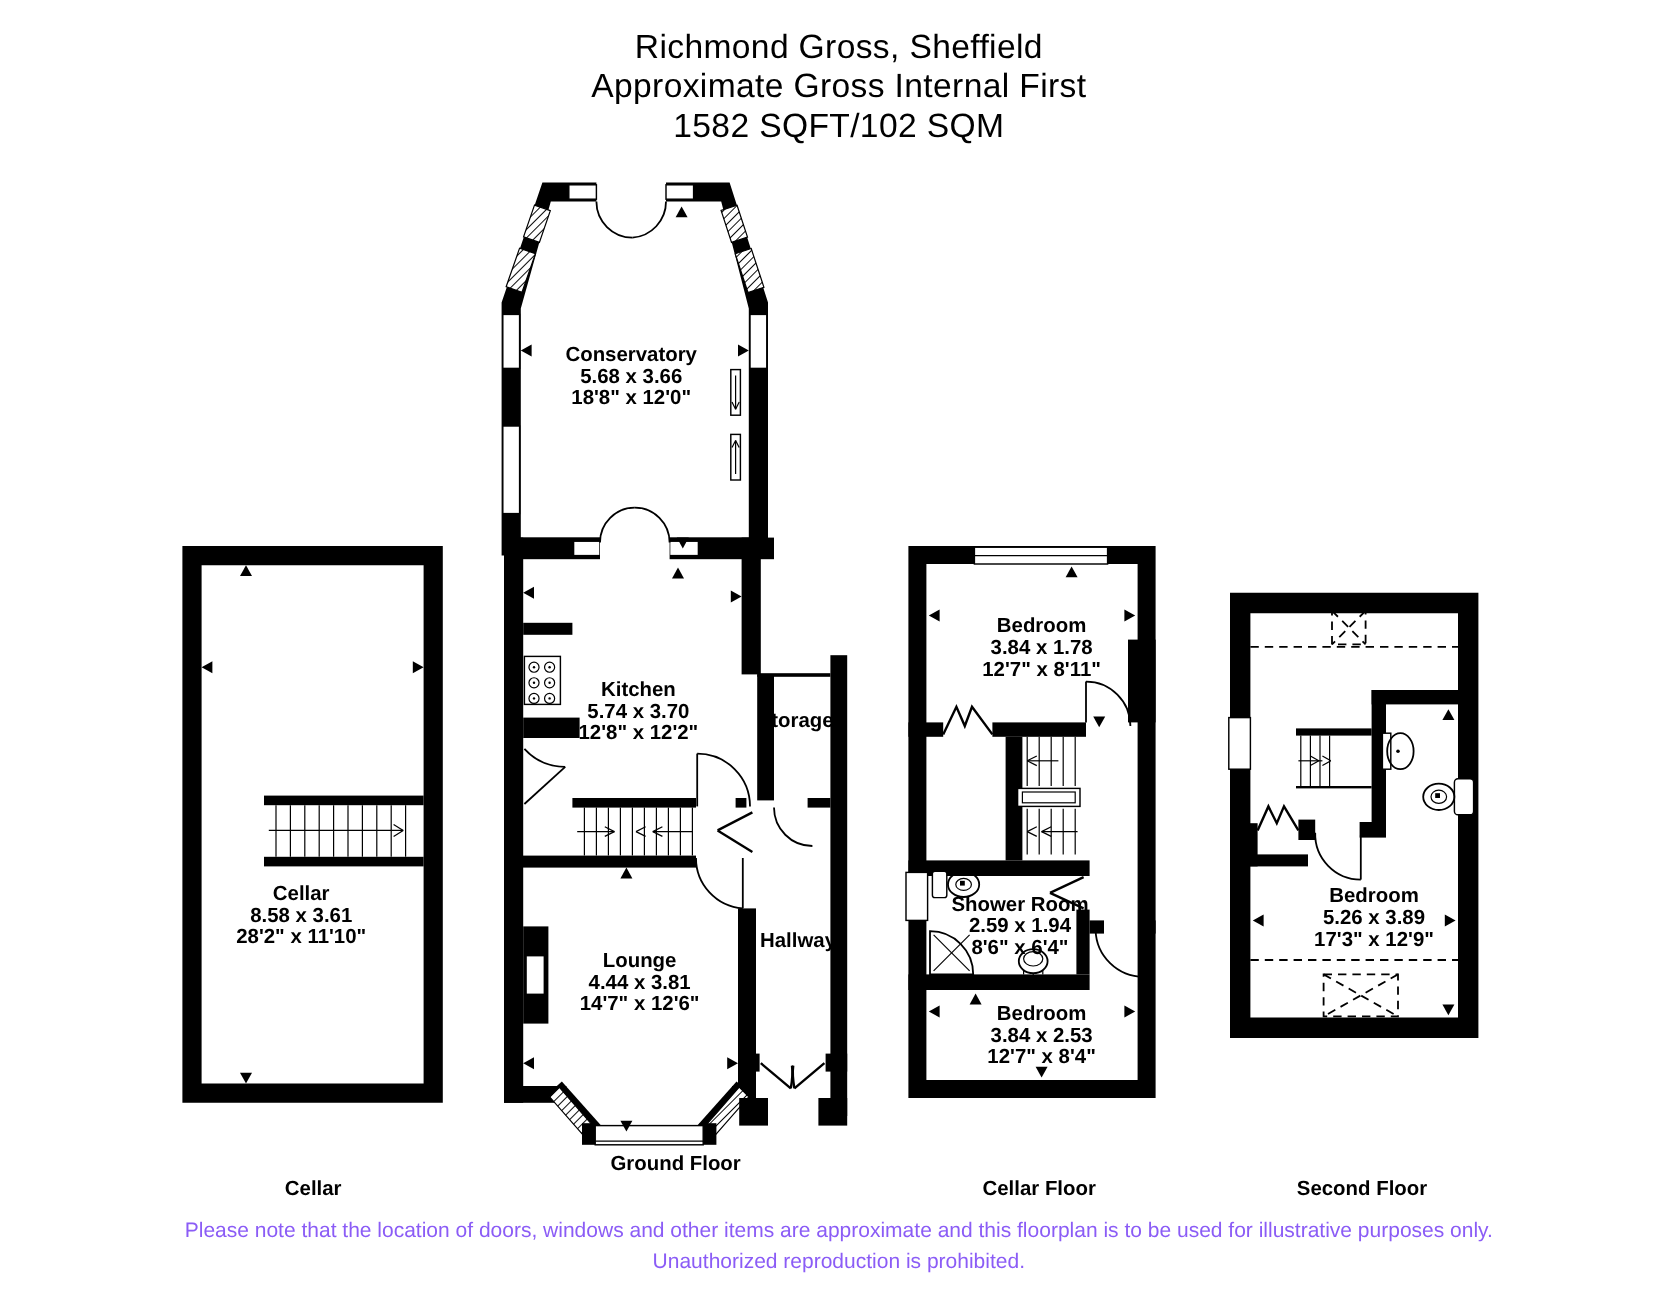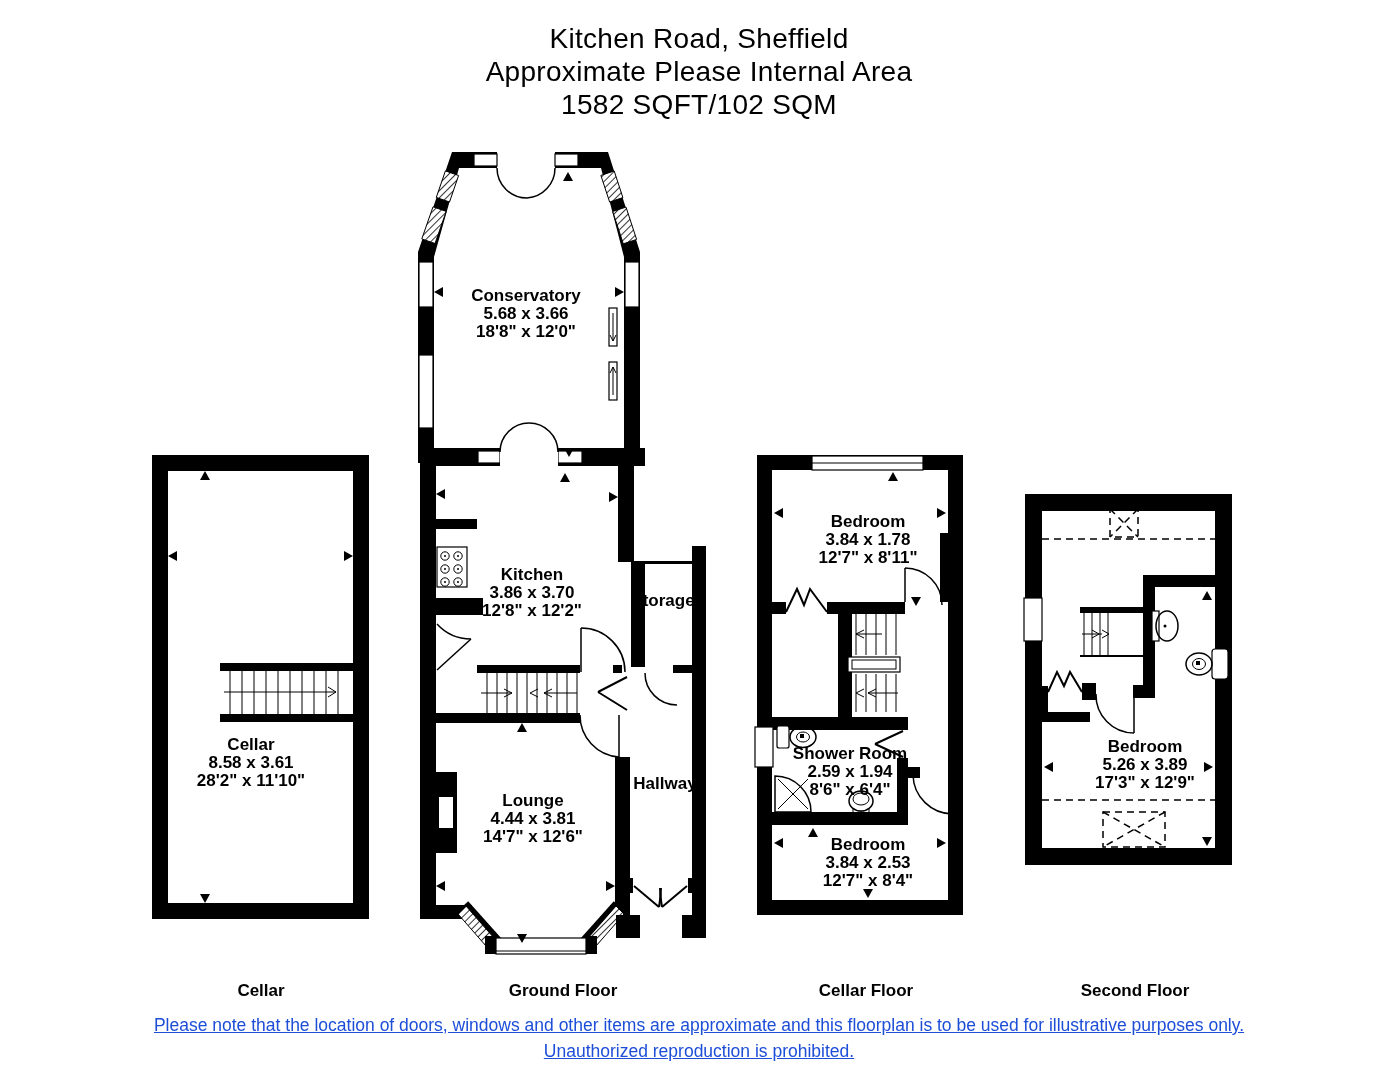--- a/index.html
+++ b/index.html
@@ -6,39 +6,39 @@
   .canvas{position:relative;width:1398px;height:1080px;background:#fff;overflow:hidden;
           font-family:"Liberation Sans", sans-serif;color:#000;}
   .title{position:absolute;left:0;top:22px;width:100%;text-align:center;
          font-size:28px;line-height:33px;font-weight:400;letter-spacing:.3px;}
   svg.plan{position:absolute;left:0;top:0;}
   .room-label{position:absolute;transform:translateX(-50%);text-align:center;
               font-size:17px;line-height:18px;white-space:nowrap;font-weight:bold;}
   .floor-label{position:absolute;transform:translateX(-50%);text-align:center;
                font-size:17px;font-weight:bold;white-space:nowrap;}
   .disclaimer{position:absolute;left:50%;top:1012px;transform:translateX(-50%);
-              width:1100px;text-align:center;font-size:17.5px;line-height:26px;color:#1d4ed8;text-decoration:underline;}
+              width:1100px;text-align:center;font-size:17.5px;line-height:26px;color:#8b5cf6;}
   
   .w{fill:#000;stroke:none;}
   .ln{stroke:#000;stroke-width:1.5;fill:none;}
   .ln2{stroke:#000;stroke-width:2;fill:none;}
   .thin{stroke:#000;stroke-width:1;fill:none;}
   .wht{fill:#fff;stroke:#000;stroke-width:1.2;}
   .win{fill:url(#hatch);stroke:#000;stroke-width:1;}
   .arr{fill:#000;stroke:none;}
   .dash{stroke:#000;stroke-width:1.5;fill:none;stroke-dasharray:7 5;}
 </style>
 </head>
 <body>
 
 <div class="canvas">
 
   <div class="title">
-    <div>Kitchen Road, Sheffield</div>
-    <div>Approximate Please Internal Area</div>
+    <div>Richmond Gross, Sheffield</div>
+    <div>Approximate Gross Internal First</div>
     <div>1582 SQFT/102 SQM</div>
   </div>
 
   <svg class="plan" width="1398" height="1080" viewBox="0 0 1398 1080">
     <defs>
       <pattern id="hatch" width="5" height="5" patternUnits="userSpaceOnUse" patternTransform="rotate(45)">
         <rect width="5" height="5" fill="#fff"></rect>
         <line x1="0" y1="0" x2="0" y2="5" stroke="#000" stroke-width="1.6"></line>
       </pattern>
     </defs>
@@ -371,21 +371,21 @@
     <div>8.58 x 3.61</div>
     <div>28'2" x 11'10"</div>
   </div>
   <div class="room-label" style="left:526px;top:287px;">
     <div>Conservatory</div>
     <div>5.68 x 3.66</div>
     <div>18'8" x 12'0"</div>
   </div>
   <div class="room-label" style="left:532px;top:542px;margin-top:24px;">
     <div>Kitchen</div>
-    <div>3.86 x 3.70</div>
+    <div>5.74 x 3.70</div>
     <div>12'8" x 12'2"</div>
   </div>
   <div class="room-label" style="left:663px;top:592px;">
     <div>Storage</div>
   </div>
   <div class="room-label" style="left:533px;top:792px;">
     <div>Lounge</div>
     <div>4.44 x 3.81</div>
     <div>14'7" x 12'6"</div>
   </div>
@@ -407,18 +407,18 @@
     <div>3.84 x 2.53</div>
     <div>12'7" x 8'4"</div>
   </div>
   <div class="room-label" style="left:1145px;top:738px;">
     <div>Bedroom</div>
     <div>5.26 x 3.89</div>
     <div>17'3" x 12'9"</div>
   </div>
 
   <div class="floor-label" style="left:261px;top:981px;">Cellar</div>
-  <div class="floor-label" style="left:563px;top:981px;">Ground Floor</div>
+  <div class="floor-label" style="left:563px;top:960px;">Ground Floor</div>
   <div class="floor-label" style="left:866px;top:981px;">Cellar Floor</div>
   <div class="floor-label" style="left:1135px;top:981px;">Second Floor</div>
 
   <div class="disclaimer">Please note that the location of doors, windows and other items are approximate and this floorplan is to be used for illustrative purposes only. Unauthorized reproduction is prohibited.</div>
 </div>
 
 </body></html>

